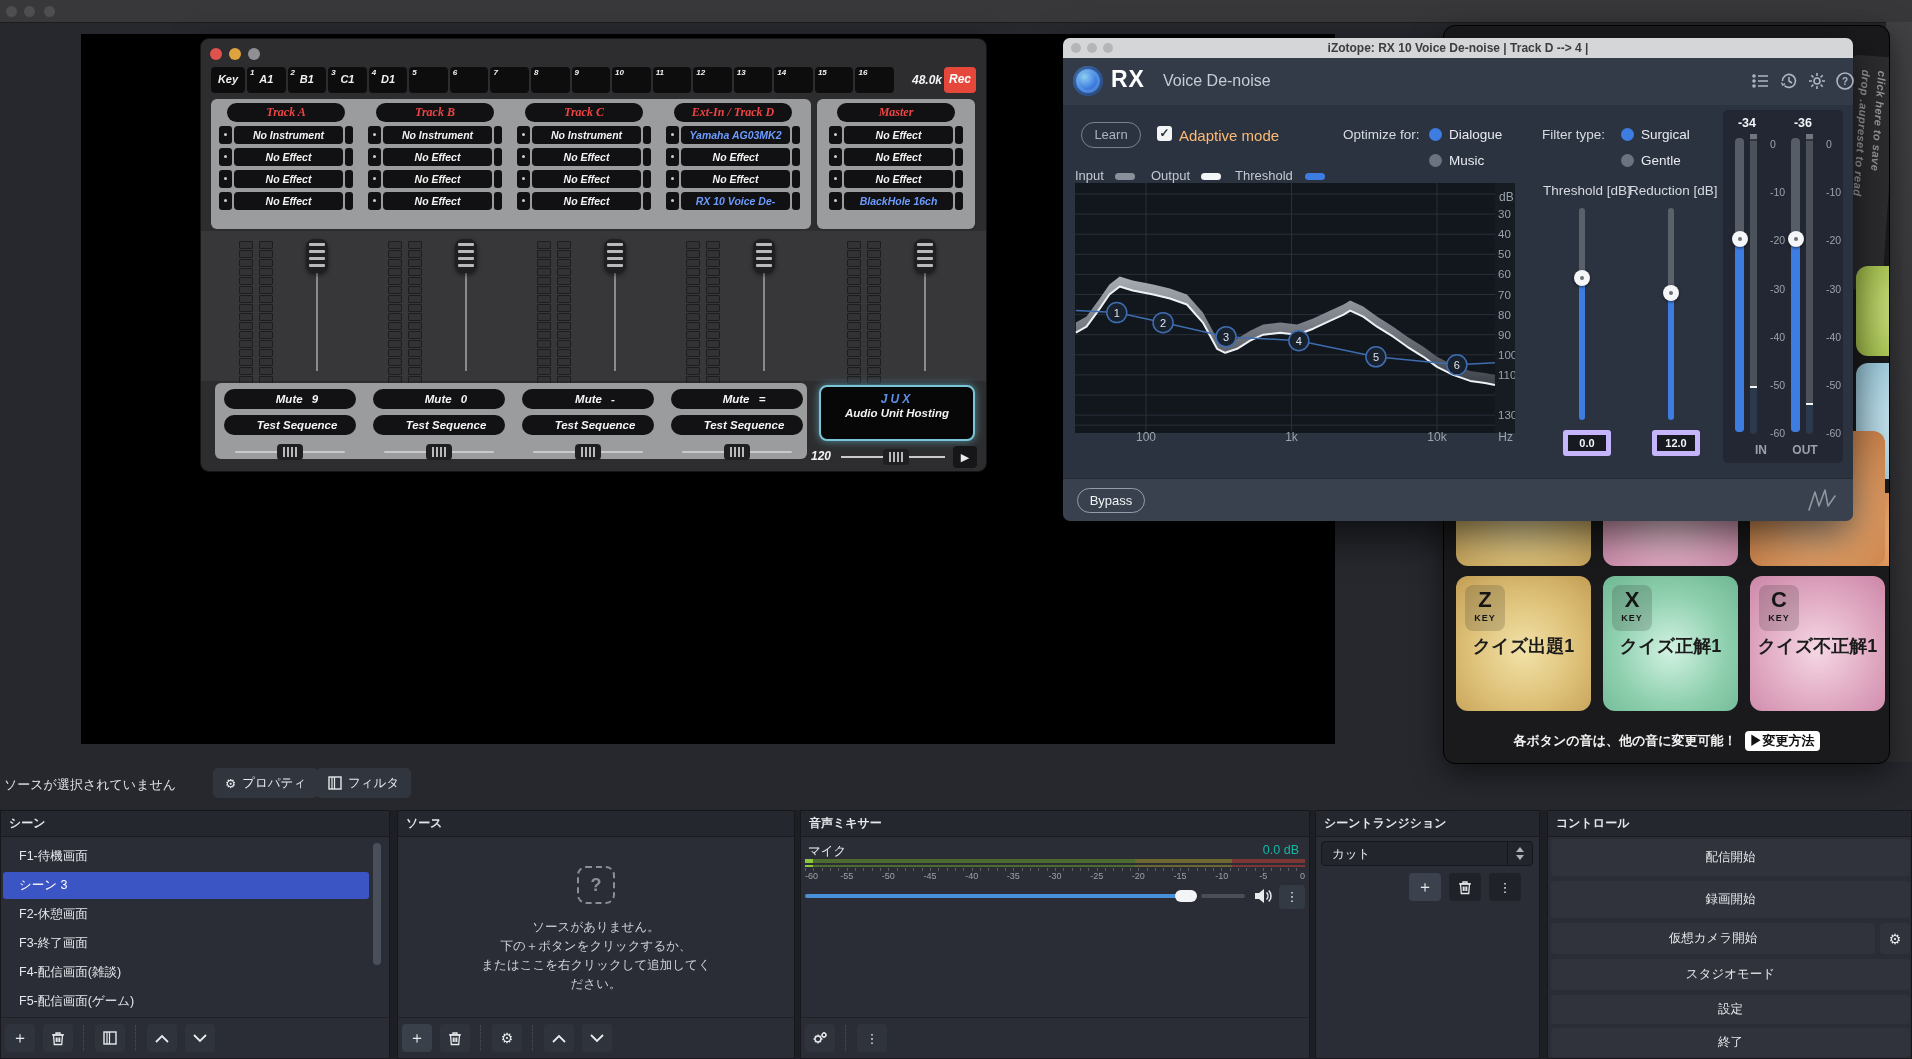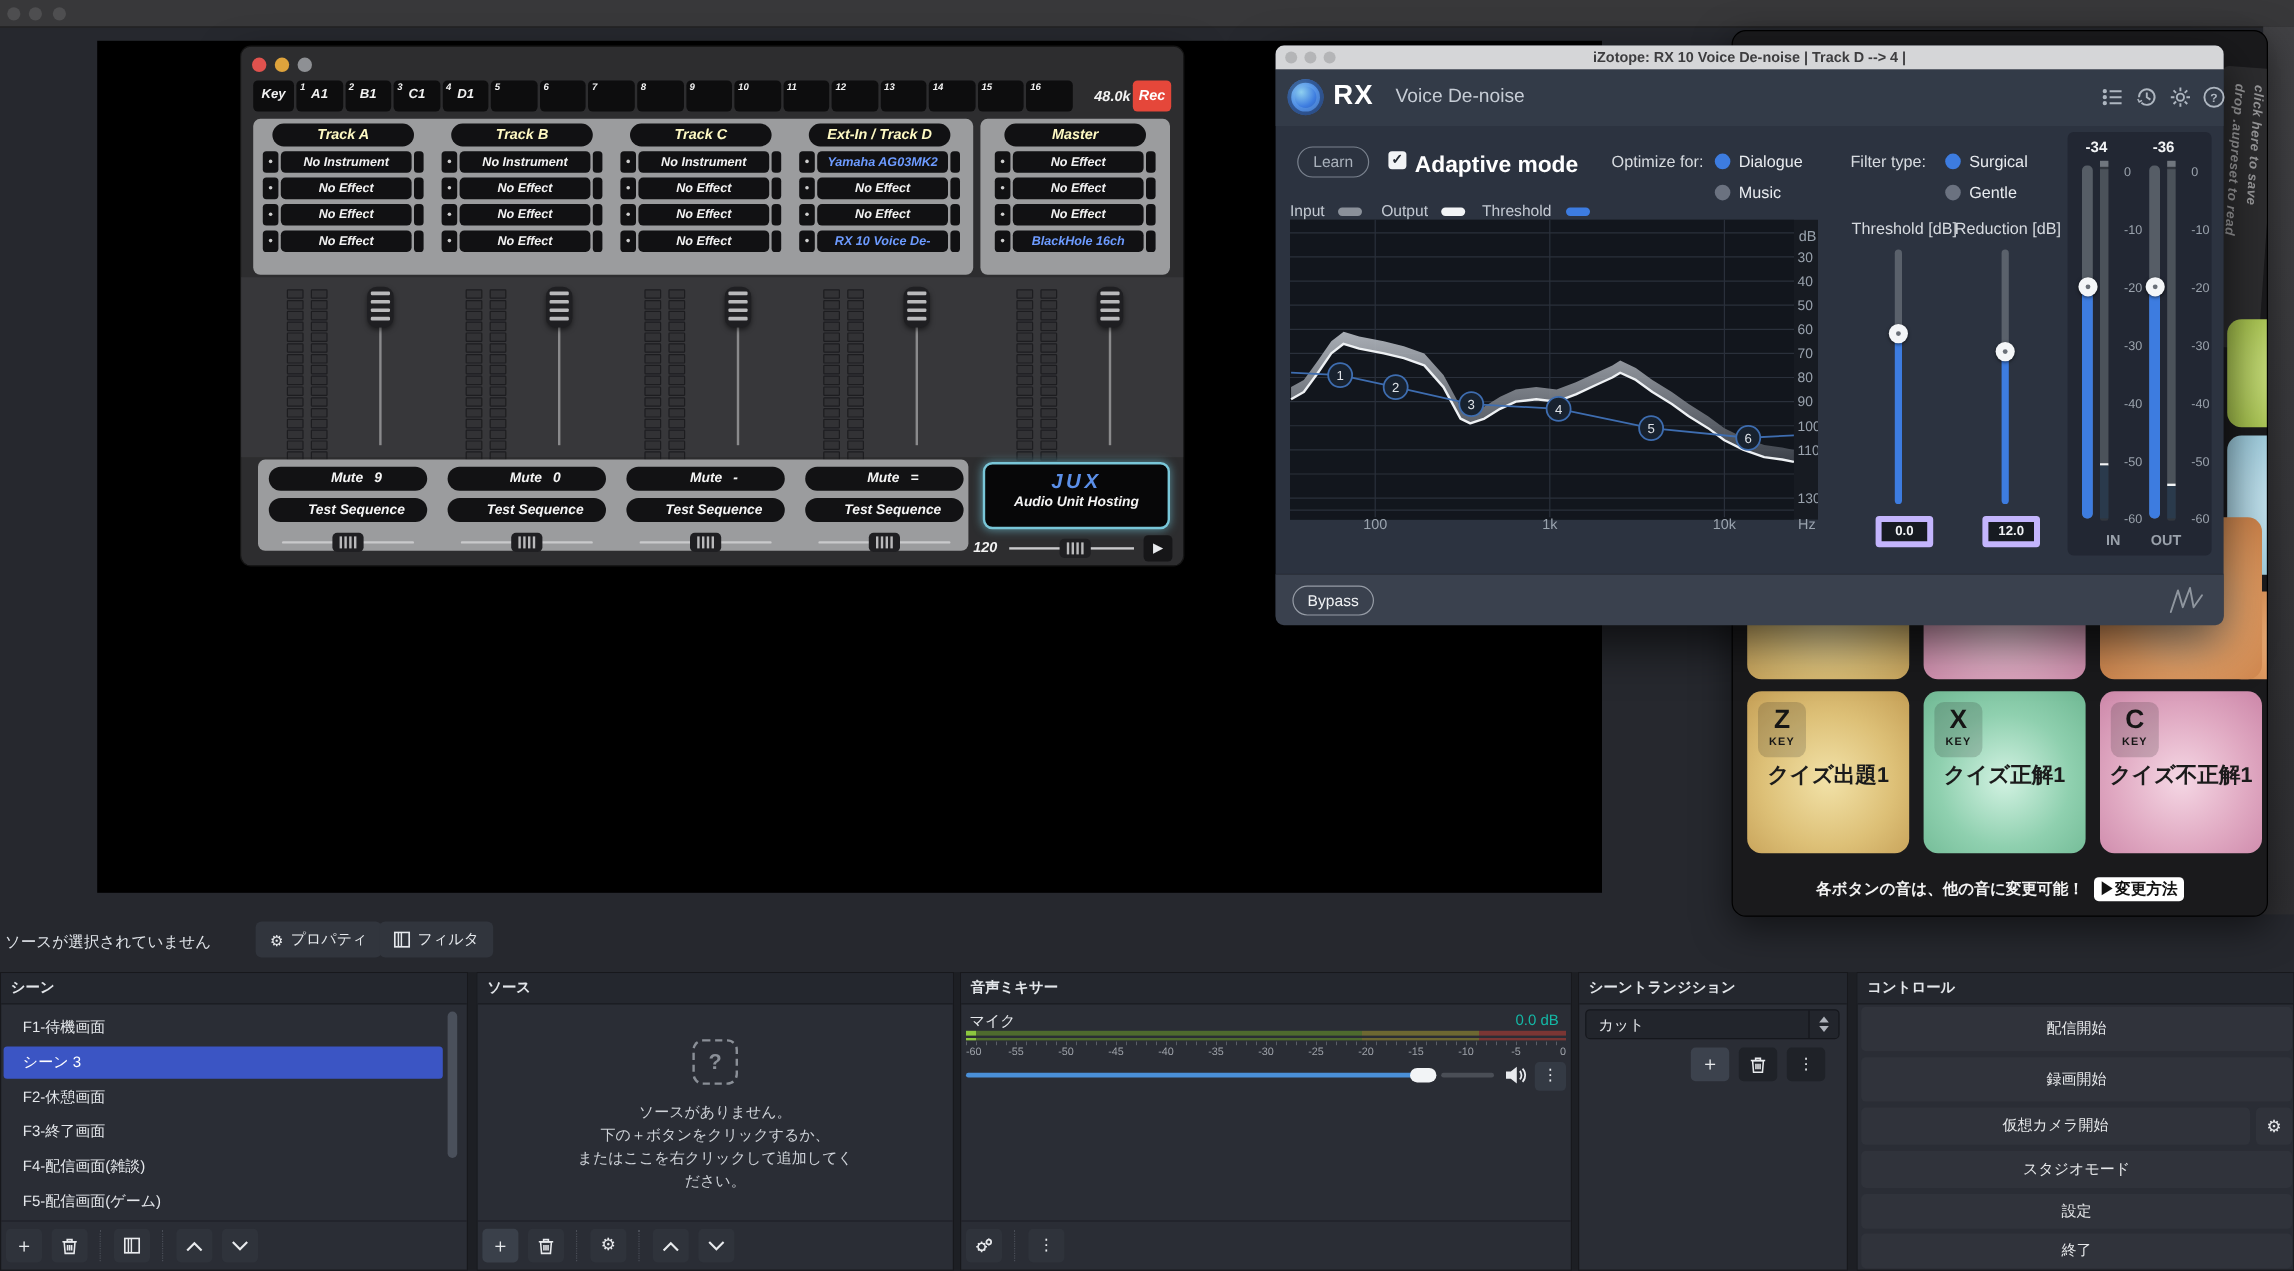--- a/index.html
+++ b/index.html
@@ -43,22 +43,22 @@
   .kcell-key{flex:0 0 34px;}
   .kcell-key .klab{top:6px;}
   #key-rate{flex:0 0 46px;background:transparent;color:#f2f2f2;font-style:italic;font-weight:bold;font-size:12px;
     text-align:right;line-height:26px;}
   #key-rec{flex:0 0 32px;background:#e5473a;border-radius:4px;color:#fff;font-style:italic;font-weight:bold;
     font-size:12px;text-align:center;line-height:24px;}
   .gray-panel{position:absolute;background:#9b9c9e;border-radius:6px;}
   #strips-tracks{left:10px;top:60px;width:600px;height:130px;}
   #strips-master{left:616px;top:60px;width:158px;height:130px;}
   .strip{position:absolute;top:4px;width:146px;}
-  .strip-head{margin:0 auto;width:118px;height:19px;background:#111113;border-radius:10px;color:#fef9c3;
-    font-style:italic;font-weight:bold;font-size:12px;text-align:center;line-height:19px;}
+  .strip-head{margin:0 auto;width:118px;height:19px;background:#111113;border-radius:10px;color:#ef4444;
+    font-style:italic;font-weight:bold;font-size:12px;text-align:center;line-height:19px;font-family:Liberation Serif, serif;}
   .slot{display:flex;gap:2px;margin-top:4px;height:18px;padding:0 6px;}
   .slot-dot{flex:0 0 13px;background:#111113;border-radius:3px;position:relative;}
   .slot-dot::after{content:"";position:absolute;left:5px;top:7px;width:3px;height:3px;border-radius:50%;background:#cfcfcf;}
   .slot-pill{flex:1;background:#111113;border-radius:4px;color:#f2f2f2;font-style:italic;font-weight:bold;
     font-size:10.5px;text-align:center;line-height:18px;white-space:nowrap;overflow:hidden;}
   .slot-pill.accent{color:#6d9bff;}
   .slot-end{flex:0 0 8px;background:#111113;border-radius:3px;}
   #fader-area{position:absolute;left:0;top:192px;width:785px;height:150px;background:#37373a;}
   .chan{position:absolute;top:8px;width:146px;height:140px;}
   .ladders{position:absolute;left:22px;top:2px;display:flex;gap:6px;}
@@ -75,21 +75,21 @@
   .pill{margin:0 auto;width:118px;height:20px;background:#121214;border-radius:10px;color:#f5f5f5;
     font-style:italic;font-weight:bold;font-size:11.5px;text-align:center;line-height:20px;padding-left:14px;}
   .pill.mute{word-spacing:6px;}
   .hslider{position:relative;margin:9px auto 0 auto;width:110px;height:16px;}
   .hslider .track{position:absolute;left:0;right:0;top:7px;height:2px;background:#c9c9cb;border-radius:1px;}
   .hslider .hh{position:absolute;top:0;width:26px;height:16px;background:#1f1f22;border-radius:4px;display:flex;gap:2px;
     justify-content:center;align-items:center;}
   .hslider .hh i{width:2px;height:10px;background:#b9b9bb;}
   #jux-box{position:absolute;left:618px;top:346px;width:152px;height:52px;background:#070708;border:2px solid #79c6d8;
     border-radius:8px;box-shadow:0 0 8px rgba(110,196,216,.65);text-align:center;}
-  #jux-title{margin-top:5px;color:#5b8fe8;font-weight:bold;font-style:italic;font-size:17px;letter-spacing:3px;}
+  #jux-title{margin-top:5px;color:#5b8fe8;font-weight:bold;font-style:italic;font-size:12px;letter-spacing:3px;}
   #jux-sub{color:#f2f2f2;font-weight:bold;font-style:italic;font-size:11.5px;margin-top:1px;}
   #tempo-row{position:absolute;left:608px;top:406px;width:168px;height:24px;}
   #tempo-val{position:absolute;left:2px;top:4px;color:#f2f2f2;font-style:italic;font-weight:bold;font-size:12px;}
   #tempo-slider{position:absolute;left:32px;top:4px;width:104px;height:16px;}
   #tempo-slider .track{position:absolute;left:0;right:0;top:7px;height:2px;background:#c9c9cb;}
   #tempo-slider .hh{position:absolute;left:42px;top:0;width:26px;height:16px;background:#1f1f22;border-radius:4px;
     display:flex;gap:2px;justify-content:center;align-items:center;}
   #tempo-slider .hh i{width:2px;height:10px;background:#b9b9bb;}
   #tempo-play{position:absolute;left:144px;top:1px;width:24px;height:22px;background:#161618;border-radius:4px;
     color:#fff;text-align:center;line-height:22px;font-size:11px;}
@@ -104,21 +104,21 @@
     background:radial-gradient(circle at 38% 36%,#8fd0f0 0%,#3e7de0 45%,#1d3f86 100%);
     box-shadow:inset 0 0 0 3px rgba(10,25,60,.45), inset 0 0 0 6px rgba(120,180,240,.35);}
   #rx-brand{position:absolute;left:48px;top:8px;color:#fff;font-size:23px;font-weight:bold;letter-spacing:1px;}
   #rx-name{position:absolute;left:100px;top:14px;color:#c6ccd5;font-size:16px;}
   .rx-hicon{position:absolute;top:13px;width:20px;height:20px;color:#aeb6c0;}
   
   #rx-learn{position:absolute;left:18px;top:84px;width:58px;height:24px;border:1px solid #7a828e;border-radius:13px;
     color:#aab2bc;font-size:13px;text-align:center;line-height:24px;}
   #rx-check{position:absolute;left:94px;top:88px;width:15px;height:15px;background:#f2f4f6;border-radius:3px;
     color:#262b33;font-size:12px;font-weight:bold;text-align:center;line-height:15px;}
-  #rx-adaptive{position:absolute;left:116px;top:89px;color:#ffffff;font-size:19px;font-weight:bold;}
+  #rx-adaptive{position:absolute;left:116px;top:89px;color:#fdba74;font-size:15px;}
   .rx-lbl{position:absolute;color:#d7dbe0;font-size:13.5px;}
   .radio{position:absolute;width:13px;height:13px;border-radius:50%;}
   .radio.sel{background:#3d7ce0;}
   .radio.uns{background:#6b7280;}
   .radio-lab{position:absolute;color:#e8ebef;font-size:13.5px;}
   .legend-item{position:absolute;top:130px;color:#c3c9d2;font-size:13px;}
   .legend-pill{position:absolute;top:135px;width:20px;height:7px;border-radius:4px;}
   
   #rx-graph{position:absolute;left:12px;top:145px;}
   

